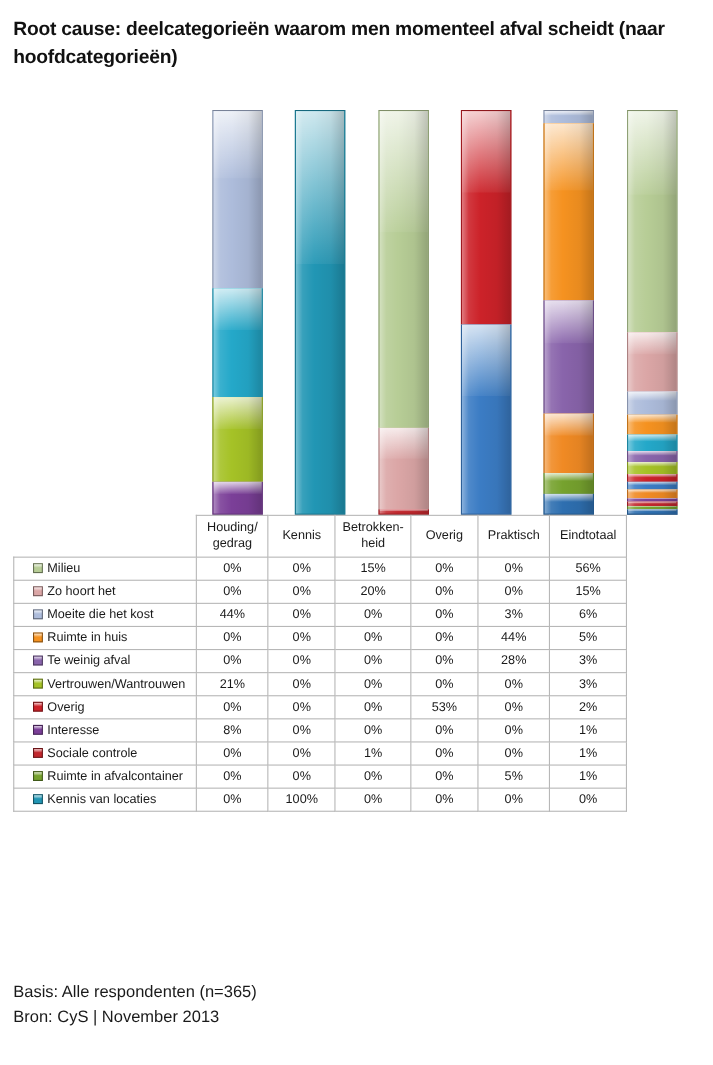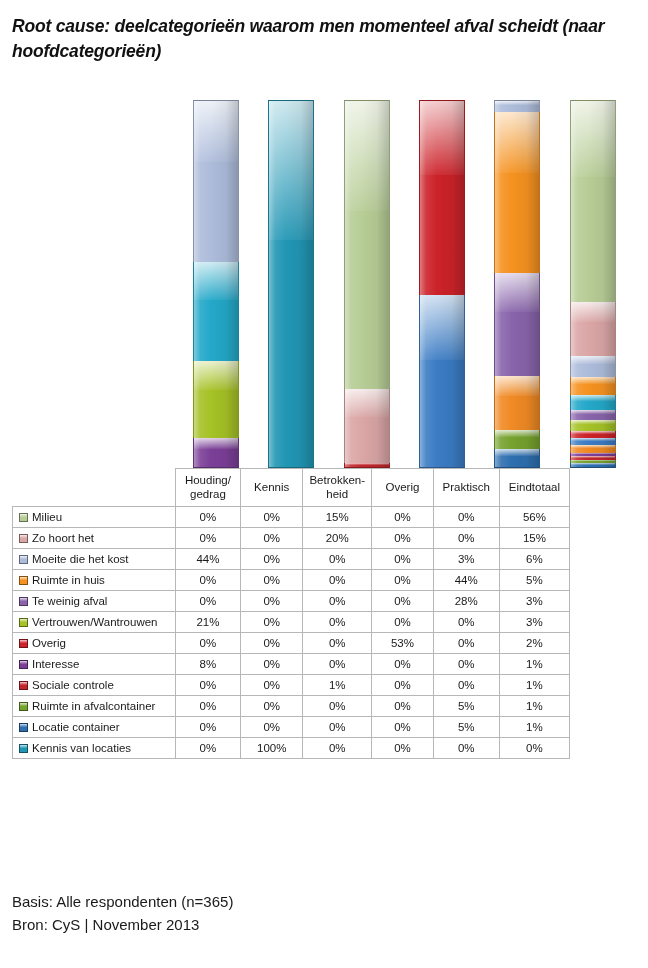--- a/index.html
+++ b/index.html
@@ -18,21 +18,20 @@
   .title {
     position: absolute;
     left: 12px;
     top: 14px;
     width: 620px;
     font-size: 17.5px;
     font-weight: bold;
     line-height: 1.45;
     letter-spacing: -0.2px;
     color: #111111;
-    font-style: italic;
   }
 
   
   .chart-area {
     position: absolute;
     left: 0px;
     top: 96px;
     width: 648px;
     height: 372px;
   }
@@ -99,21 +98,21 @@
   .tbl th.hdr {
     height: 38px;
     text-align: center;
     vertical-align: middle;
     font-size: 11.5px;
     line-height: 1.15;
     padding: 2px 1px;
   }
   .tbl td.lbl {
     height: 21px;
-    padding-left: 6px;
+    padding-left: 17px;
     white-space: nowrap;
     font-size: 11.5px;
   }
   .tbl td.val {
     height: 21px;
     text-align: center;
     font-size: 11.5px;
   }
   .swatch {
     display: inline-block;
@@ -302,29 +301,20 @@
       <tr>
         <td class="lbl"><span class="swatch" style="background: rgb(118, 162, 46);"></span><span>Ruimte in afvalcontainer</span></td>
         <td class="val">0%</td>
         <td class="val">0%</td>
         <td class="val">0%</td>
         <td class="val">0%</td>
         <td class="val">5%</td>
         <td class="val">1%</td>
       </tr>
       <tr>
-        <td class="lbl"><span class="swatch" style="background: rgb(46, 111, 176);"></span><span>Locatie container</span></td>
-        <td class="val">0%</td>
-        <td class="val">0%</td>
-        <td class="val">0%</td>
-        <td class="val">0%</td>
-        <td class="val">5%</td>
-        <td class="val">1%</td>
-      </tr>
-      <tr>
         <td class="lbl"><span class="swatch" style="background: rgb(33, 150, 180);"></span><span>Kennis van locaties</span></td>
         <td class="val">0%</td>
         <td class="val">100%</td>
         <td class="val">0%</td>
         <td class="val">0%</td>
         <td class="val">0%</td>
         <td class="val">0%</td>
       </tr>
     </tbody>
 </table>

